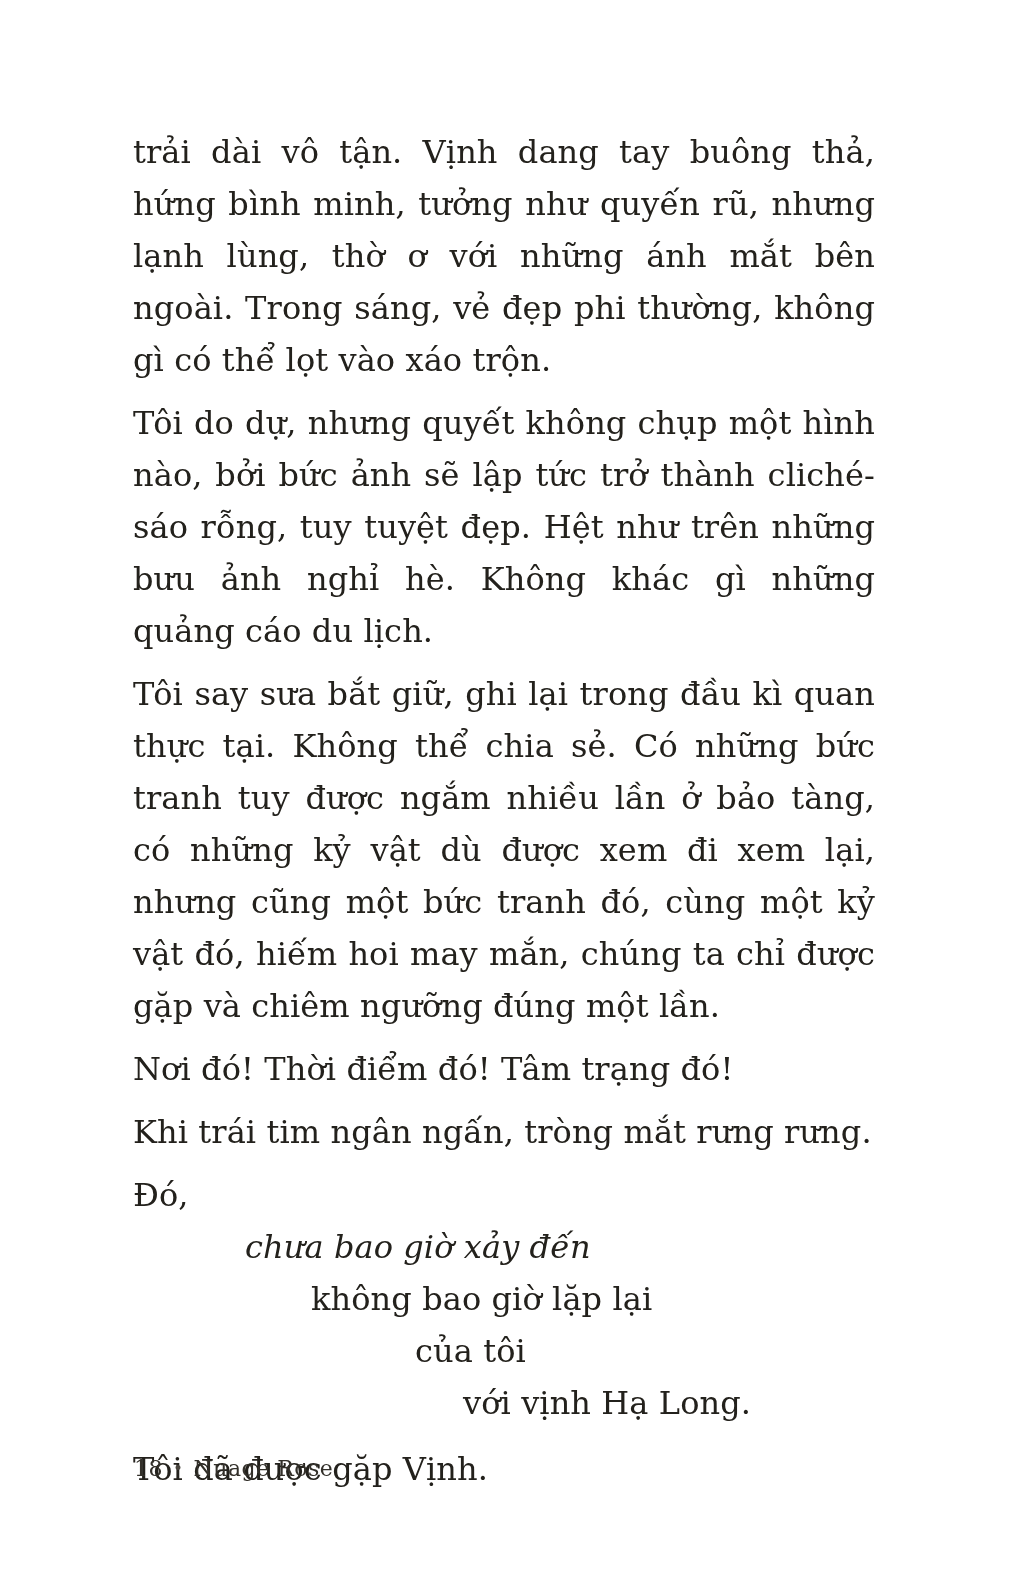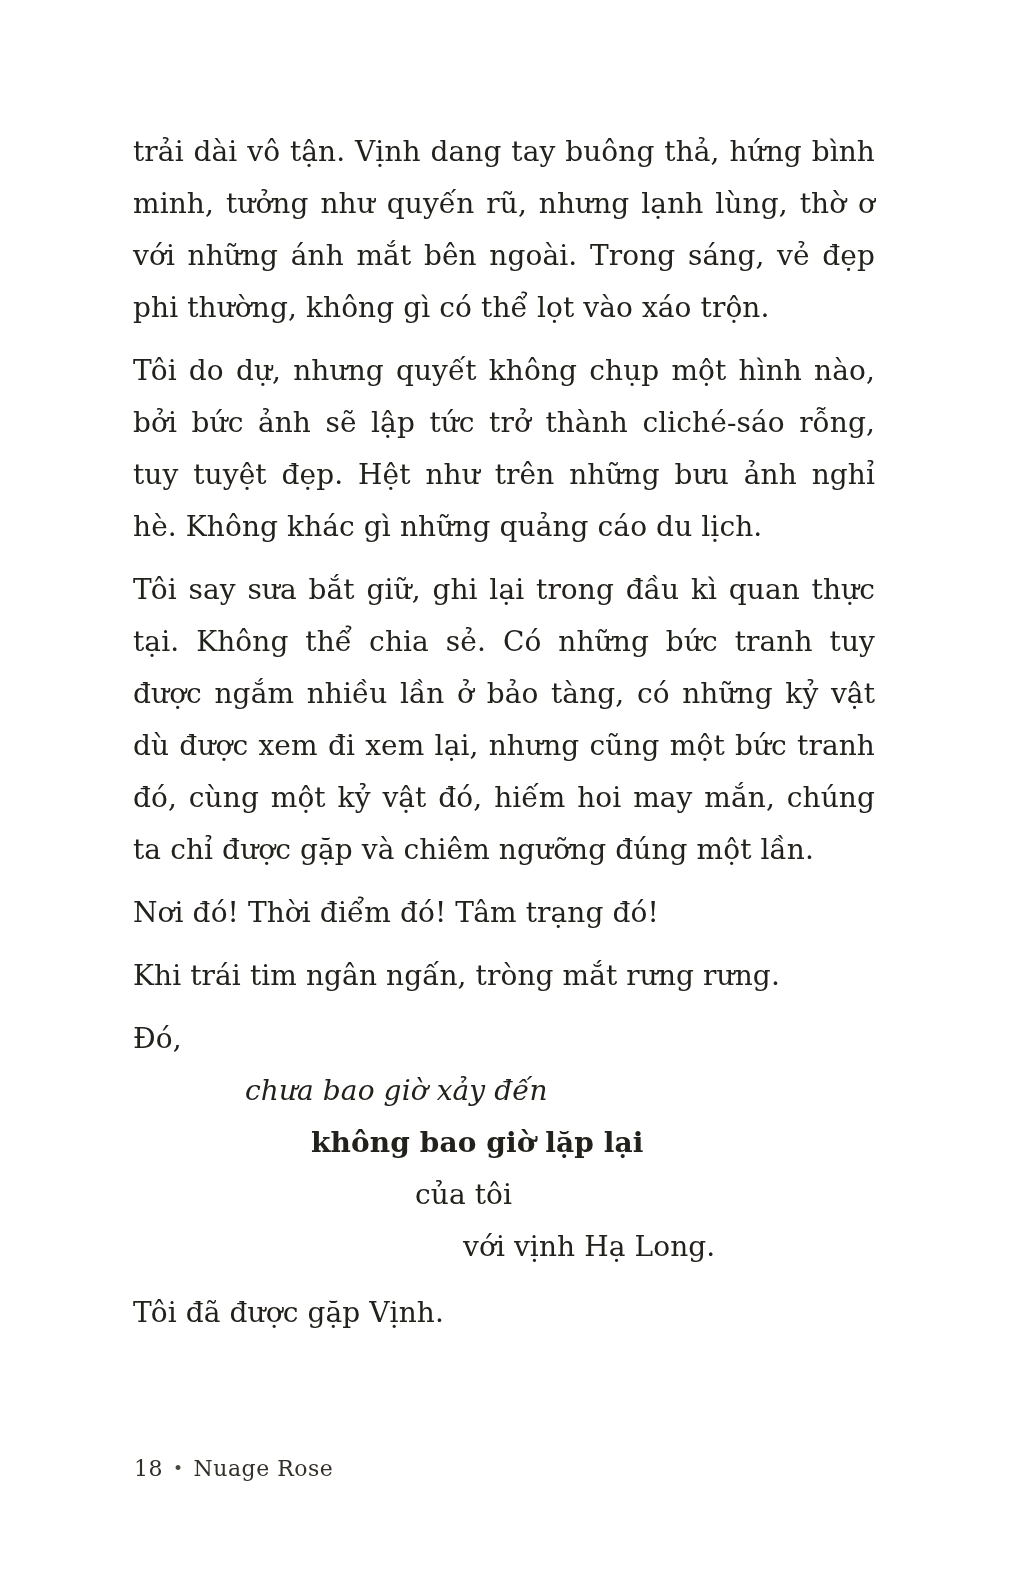--- a/index.html
+++ b/index.html
@@ -20,34 +20,34 @@
     background: #ffffff;
     color: #23211c;
   }
   .text-block {
     position: absolute;
     left: 133px;
     top: 126px;
     width: 758px;
   }
   .para {
-    font-size: 28px;
+    font-size: 32px;
     line-height: 52px;
     margin: 0 16px 11px 0;
     text-align: justify;
     font-weight: 400;
     letter-spacing: 0.1px;
   }
   .para.left { text-align: left; }
   .para.tight { margin-bottom: 0; }
   .para.gap-top { margin-top: 14px; }
   .italic { }
   .indent-1 { margin-left: 68px; }
   .indent-2 { margin-left: 112px; font-style: italic; }
-  .indent-3 { margin-left: 178px; font-weight: bold; }
+  .indent-3 { margin-left: 178px; }
   .indent-4 { margin-left: 282px; }
   .indent-5 { margin-left: 330px; }
   .footer {
     position: absolute;
     left: 134px;
     top: 1456px;
     font-size: 22px;
     color: #33302a;
     letter-spacing: 0.5px;
   }

